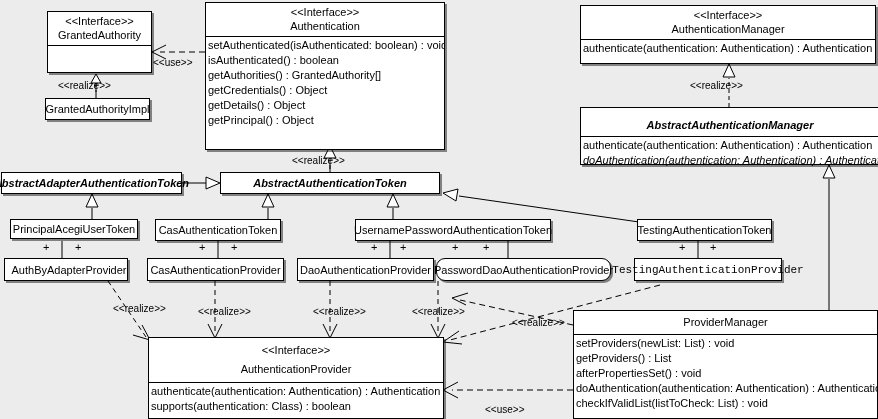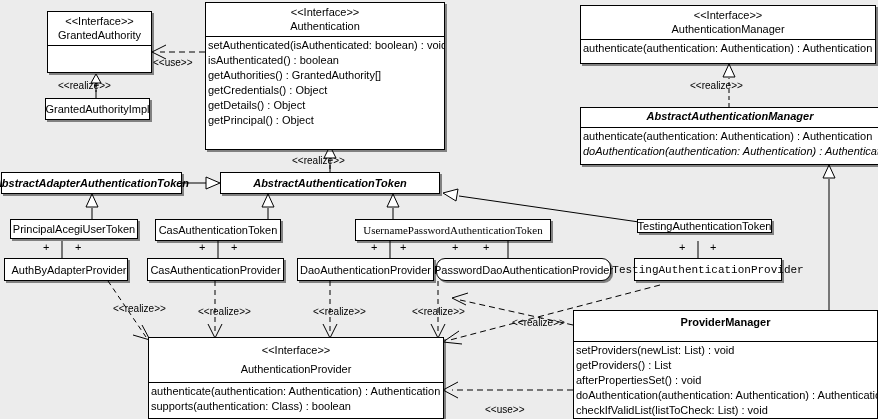--- a/index.html
+++ b/index.html
@@ -240,21 +240,21 @@
     <div class="hdr withsep">
       <span class="stereo">&lt;&lt;Interface&gt;&gt;</span>
       <span class="cname">AuthenticationManager</span>
     </div>
     <div class="members">
       <div class="member">authenticate(authentication: Authentication) : Authentication</div>
     </div>
   </div>
 
   <div class="uml" style="left:580px; top:107px; width:300px; height:58px;">
-    <div class="hdr withsep" style="padding-top:1px;padding-bottom:4px;">
+    <div class="hdr withsep" style="padding-top:10px;padding-bottom:4px;">
       <span class="cname ital">AbstractAuthenticationManager</span>
     </div>
     <div class="members">
       <div class="member">authenticate(authentication: Authentication) : Authentication</div>
       <div class="member ital">doAuthentication(authentication: Authentication) : Authentication</div>
     </div>
   </div>
 
   <div class="uml simple ital" style="left:1px; top:172px; width:181px; height:22px;">
     <span>AbstractAdapterAuthenticationToken</span>
@@ -265,25 +265,25 @@
   </div>
 
   <div class="uml simple" style="left:10px; top:219px; width:128px; height:20px;">
     <span>PrincipalAcegiUserToken</span>
   </div>
 
   <div class="uml simple" style="left:155px; top:219px; width:126px; height:22px;">
     <span>CasAuthenticationToken</span>
   </div>
 
-  <div class="uml simple" style="left:355px; top:219px; width:196px; height:22px;font-family:Liberation Serif, serif;">
+  <div class="uml simple" style="left:355px; top:219px; width:196px; height:22px;">
     <span>UsernamePasswordAuthenticationToken</span>
   </div>
 
-  <div class="uml simple" style="left:637px; top:219px; width:135px; height:14px;">
+  <div class="uml simple" style="left:637px; top:219px; width:135px; height:22px;">
     <span>TestingAuthenticationToken</span>
   </div>
 
   <div class="uml simple" style="left:4px; top:258px; width:124px; height:23px;padding-left:6px;">
     <span>AuthByAdapterProvider</span>
   </div>
 
   <div class="uml simple" style="left:297px; top:258px; width:137px; height:23px;">
     <span>DaoAuthenticationProvider</span>
   </div>
@@ -305,21 +305,21 @@
       <span class="stereo">&lt;&lt;Interface&gt;&gt;</span>
       <span class="cname" style="margin-top:5px;">AuthenticationProvider</span>
     </div>
     <div class="members">
       <div class="member">authenticate(authentication: Authentication) : Authentication</div>
       <div class="member">supports(authentication: Class) : boolean</div>
     </div>
   </div>
 
   <div class="uml" style="left:573px; top:310px; width:305px; height:109px;">
-    <div class="hdr withsep" style="padding-top:4px;padding-bottom:12px;font-weight:bold;">
+    <div class="hdr withsep" style="padding-top:4px;padding-bottom:5px;">
       <span class="cname">ProviderManager</span>
     </div>
     <div class="members">
       <div class="member">setProviders(newList: List) : void</div>
       <div class="member">getProviders() : List</div>
       <div class="member">afterPropertiesSet() : void</div>
       <div class="member">doAuthentication(authentication: Authentication) : Authentication</div>
       <div class="member">checkIfValidList(listToCheck: List) : void</div>
     </div>
   </div>

